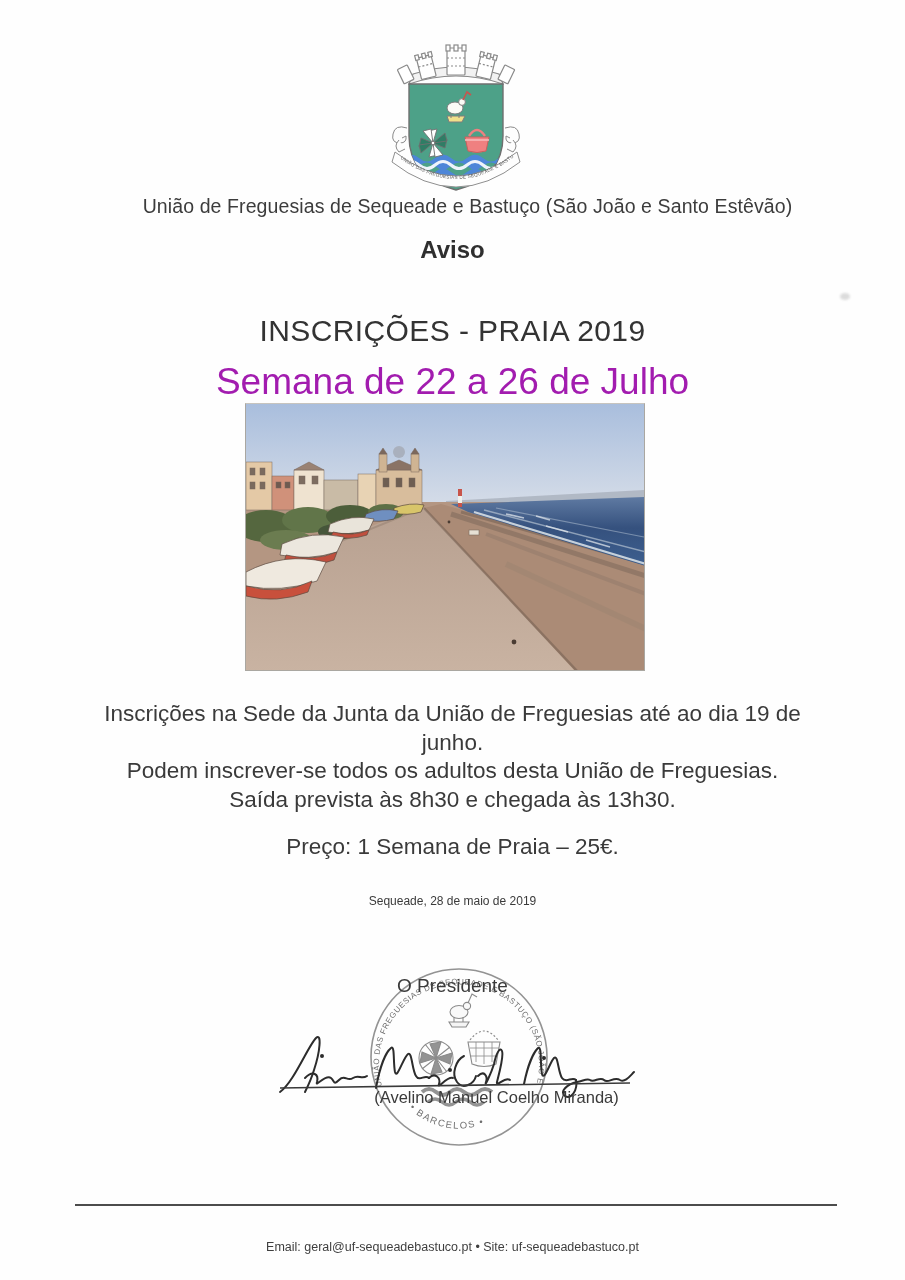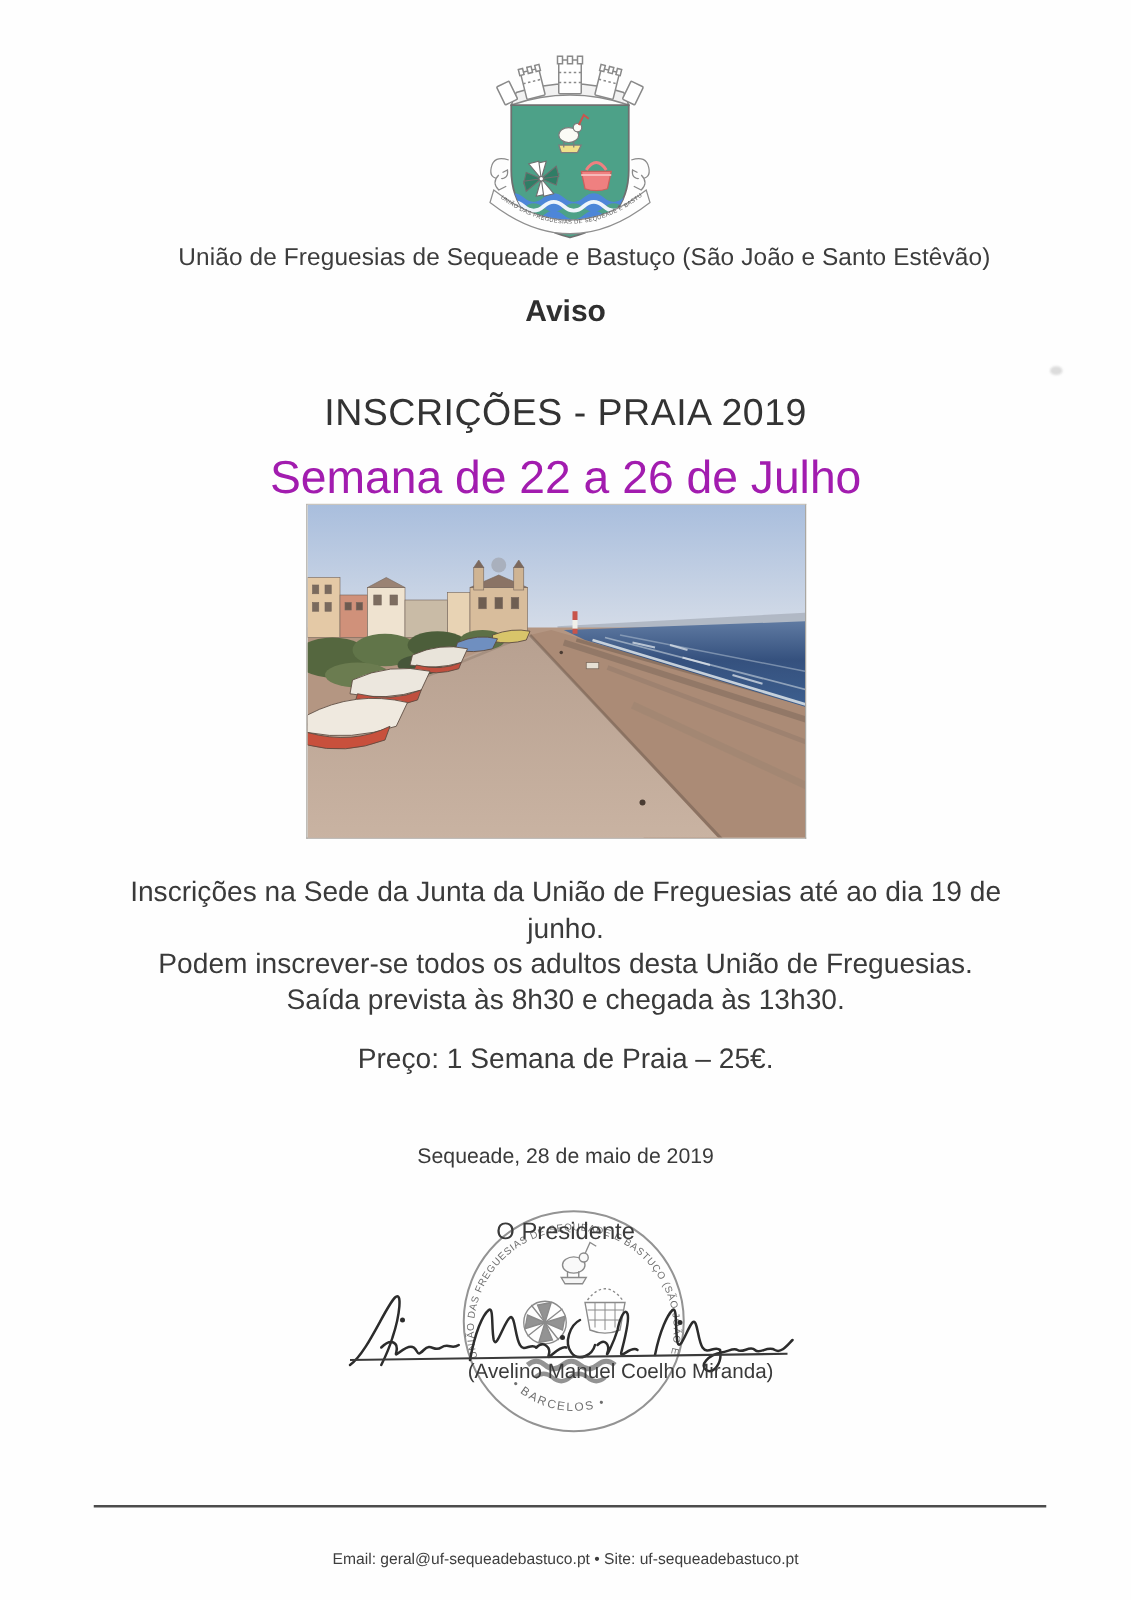--- a/index.html
+++ b/index.html
@@ -15,21 +15,21 @@
   .title      { top:314px; font-size:30px; color:#333; letter-spacing:.4px; }
   .subtitle   { top:361px; font-size:37px; color:#a21caf; }
 
   .photo { left:245px; top:403px; width:400px; height:268px;
     border:1px solid #aaa7a1; border-top-color:#c7c4be; overflow:hidden; }
 
   .bodyline { font-size:22.5px; color:#3a3a3a; }
   .bl1 { top:701px; } .bl2 { top:730px; } .bl3 { top:758px; }
   .bl4 { top:787px; } .bl5 { top:834px; }
 
-  .dateline { top:915px; font-size:17px; }
+  .dateline { top:894px; font-size:12px; }
   .role     { top:975px; font-size:19px; z-index:5; }
 
   .stamp { left:352px; top:950px; width:214px; height:214px; opacity:.85; }
   .sig   { left:278px; top:1026px; width:360px; height:78px; z-index:6; }
   .printed-name { top:1088px; font-size:16.5px; z-index:7;margin-left:44px; }
 
   .footer-rule { left:75px; top:1204px; width:762px; height:2px; background:#4c4c4c; }
   .footer-line { font-size:12.5px; color:#3e3e3e; }
   .fl1 { top:1211px; } .fl2 { top:1240px; }
 

